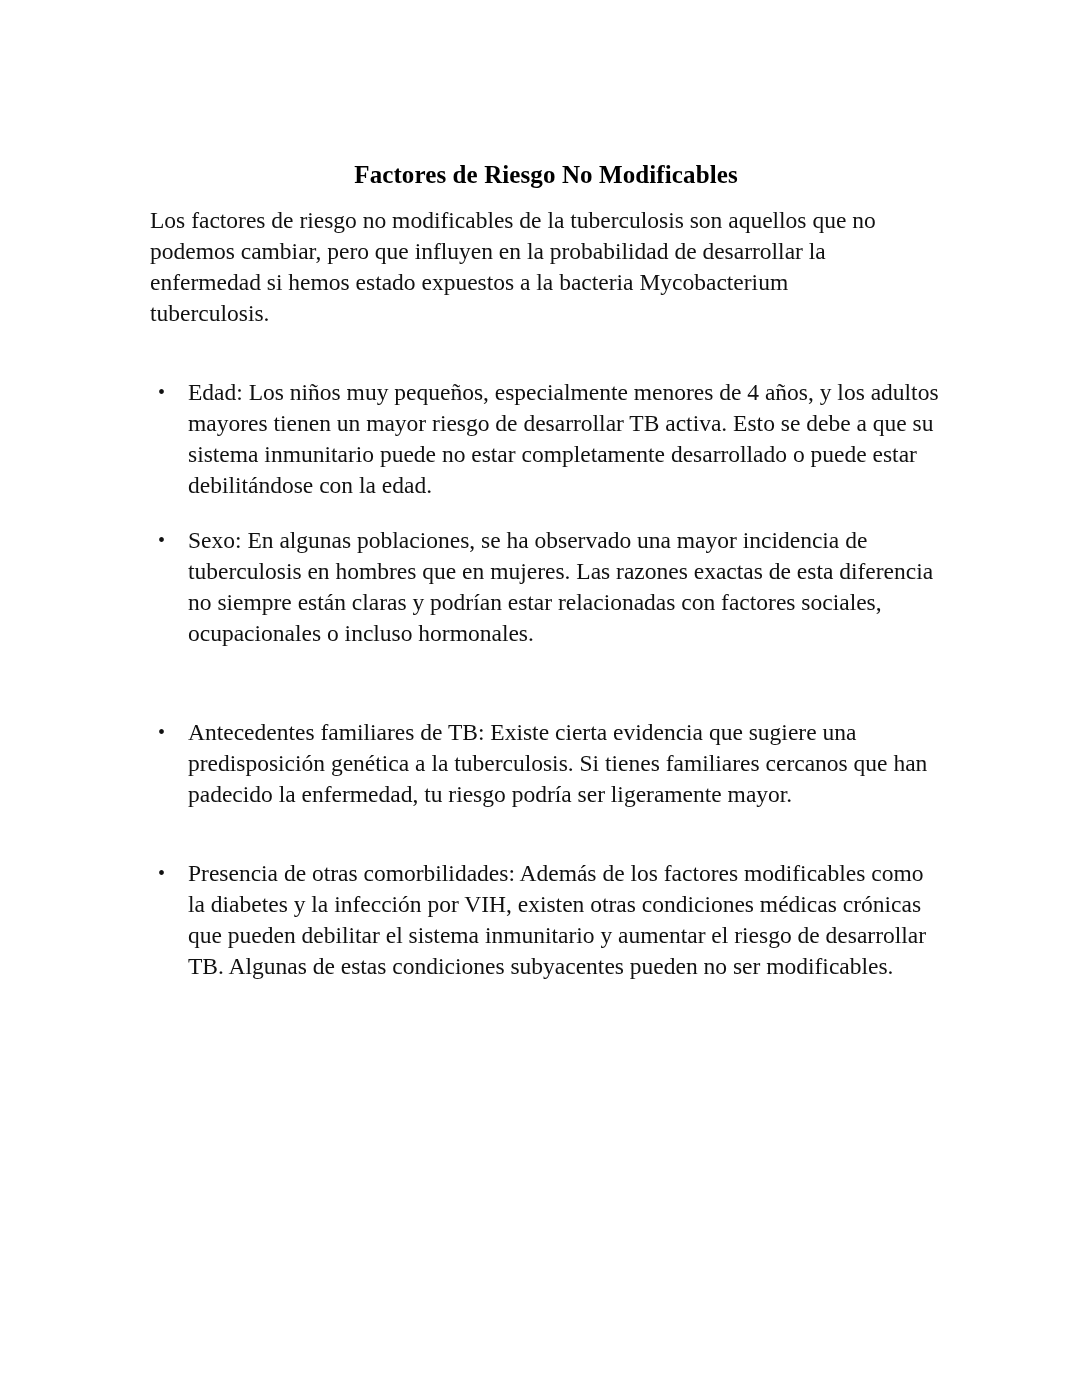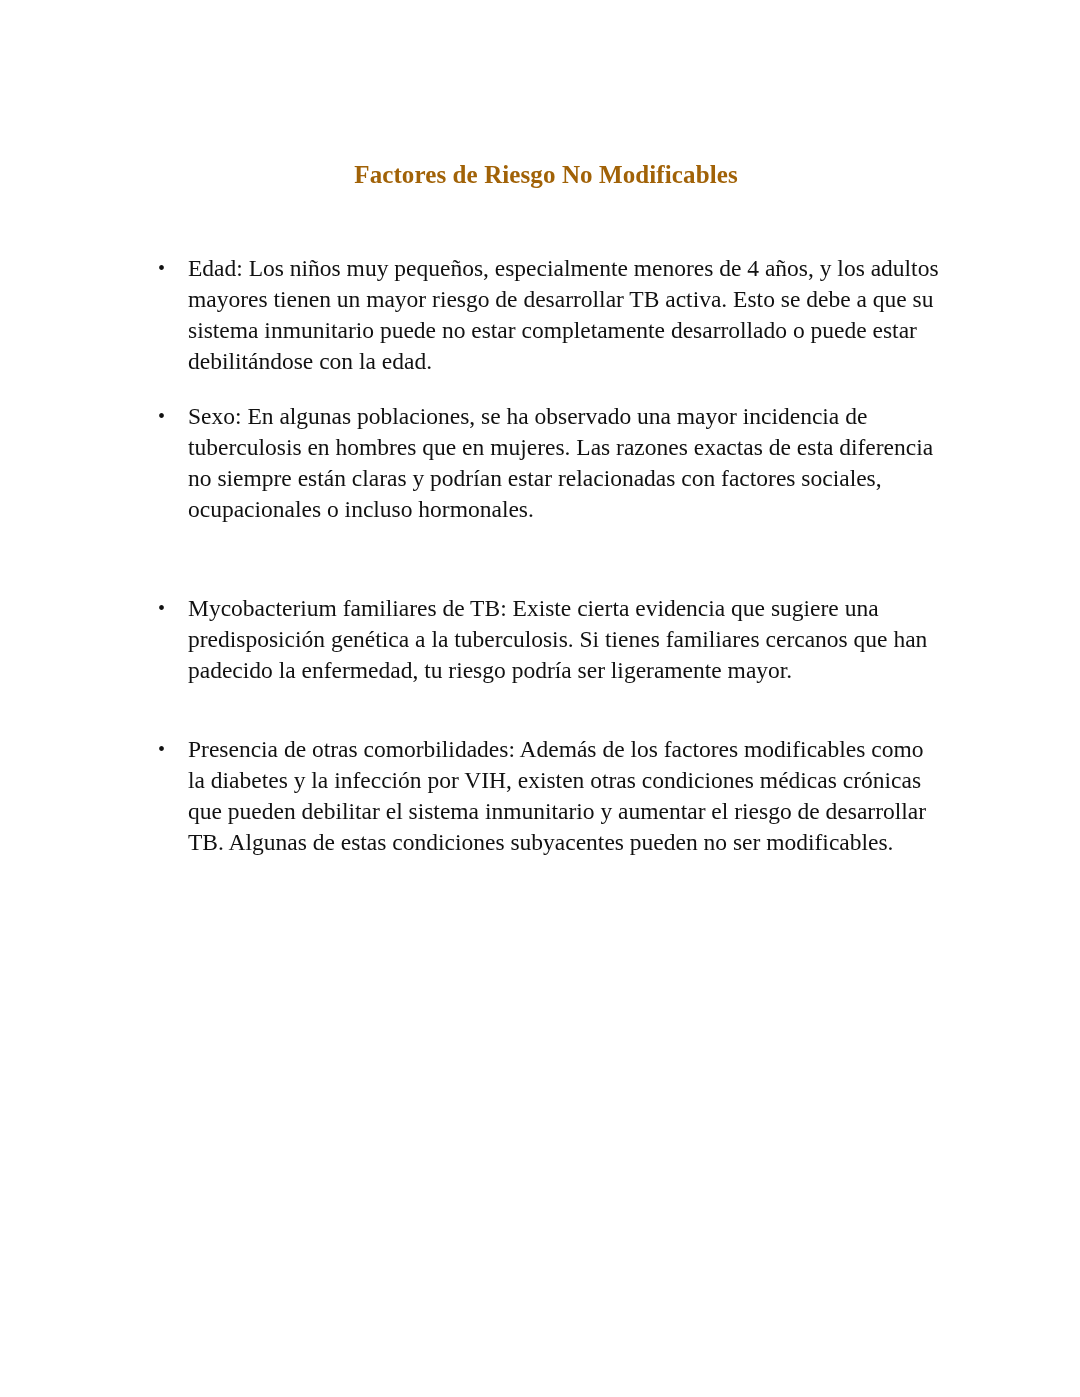--- a/index.html
+++ b/index.html
@@ -29,21 +29,21 @@
     top: 158px;
     width: 792px;
   }
 
   .doc-title {
     font-size: 25px;
     font-weight: bold;
     text-align: center;
     line-height: 1.32;
     letter-spacing: 0.1px;
-    color: #a16207;
+    color: #000000;
     margin: 0 0 14px 0;
     padding: 0;
   }
 
   .intro-paragraph {
     font-size: 23.5px;
     line-height: 31px;
     text-align: left;
     color: #111111;
     margin: 0;
@@ -85,20 +85,21 @@
   .gap-b3-b4 { height: 48px; }
 </style>
 </head>
 <body>
 
 <div class="page">
   <div class="doc-body">
 
     <h1 class="doc-title">Factores de Riesgo No Modificables</h1>
 
+    <p class="intro-paragraph">Los factores de riesgo no modificables de la tuberculosis son aquellos que no podemos cambiar, pero que influyen en la probabilidad de desarrollar la enfermedad si hemos estado expuestos a la bacteria Mycobacterium tuberculosis.</p>
 
     <div class="gap-intro-to-list"></div>
 
     <ul class="bullet-list">
 
       <li class="bullet-item">
         <span class="bullet-marker">•</span>
         <span>Edad: Los niños muy pequeños, especialmente menores de 4 años, y los adultos mayores tienen un mayor riesgo de desarrollar TB activa. Esto se debe a que su sistema inmunitario puede no estar completamente desarrollado o puede estar debilitándose con la edad.</span>
       </li>
 
@@ -106,21 +107,21 @@
 
       <li class="bullet-item">
         <span class="bullet-marker">•</span>
         <span>Sexo: En algunas poblaciones, se ha observado una mayor incidencia de tuberculosis en hombres que en mujeres. Las razones exactas de esta diferencia no siempre están claras y podrían estar relacionadas con factores sociales, ocupacionales o incluso hormonales.</span>
       </li>
 
       <div class="gap-b2-b3"></div>
 
       <li class="bullet-item">
         <span class="bullet-marker">•</span>
-        <span>Mycobacterium familiares de TB: Existe cierta evidencia que sugiere una predisposición genética a la tuberculosis. Si tienes familiares cercanos que han padecido la enfermedad, tu riesgo podría ser ligeramente mayor.</span>
+        <span>Antecedentes familiares de TB: Existe cierta evidencia que sugiere una predisposición genética a la tuberculosis. Si tienes familiares cercanos que han padecido la enfermedad, tu riesgo podría ser ligeramente mayor.</span>
       </li>
 
       <div class="gap-b3-b4"></div>
 
       <li class="bullet-item">
         <span class="bullet-marker">•</span>
         <span>Presencia de otras comorbilidades: Además de los factores modificables como la diabetes y la infección por VIH, existen otras condiciones médicas crónicas que pueden debilitar el sistema inmunitario y aumentar el riesgo de desarrollar TB. Algunas de estas condiciones subyacentes pueden no ser modificables.</span>
       </li>
 
     </ul>

